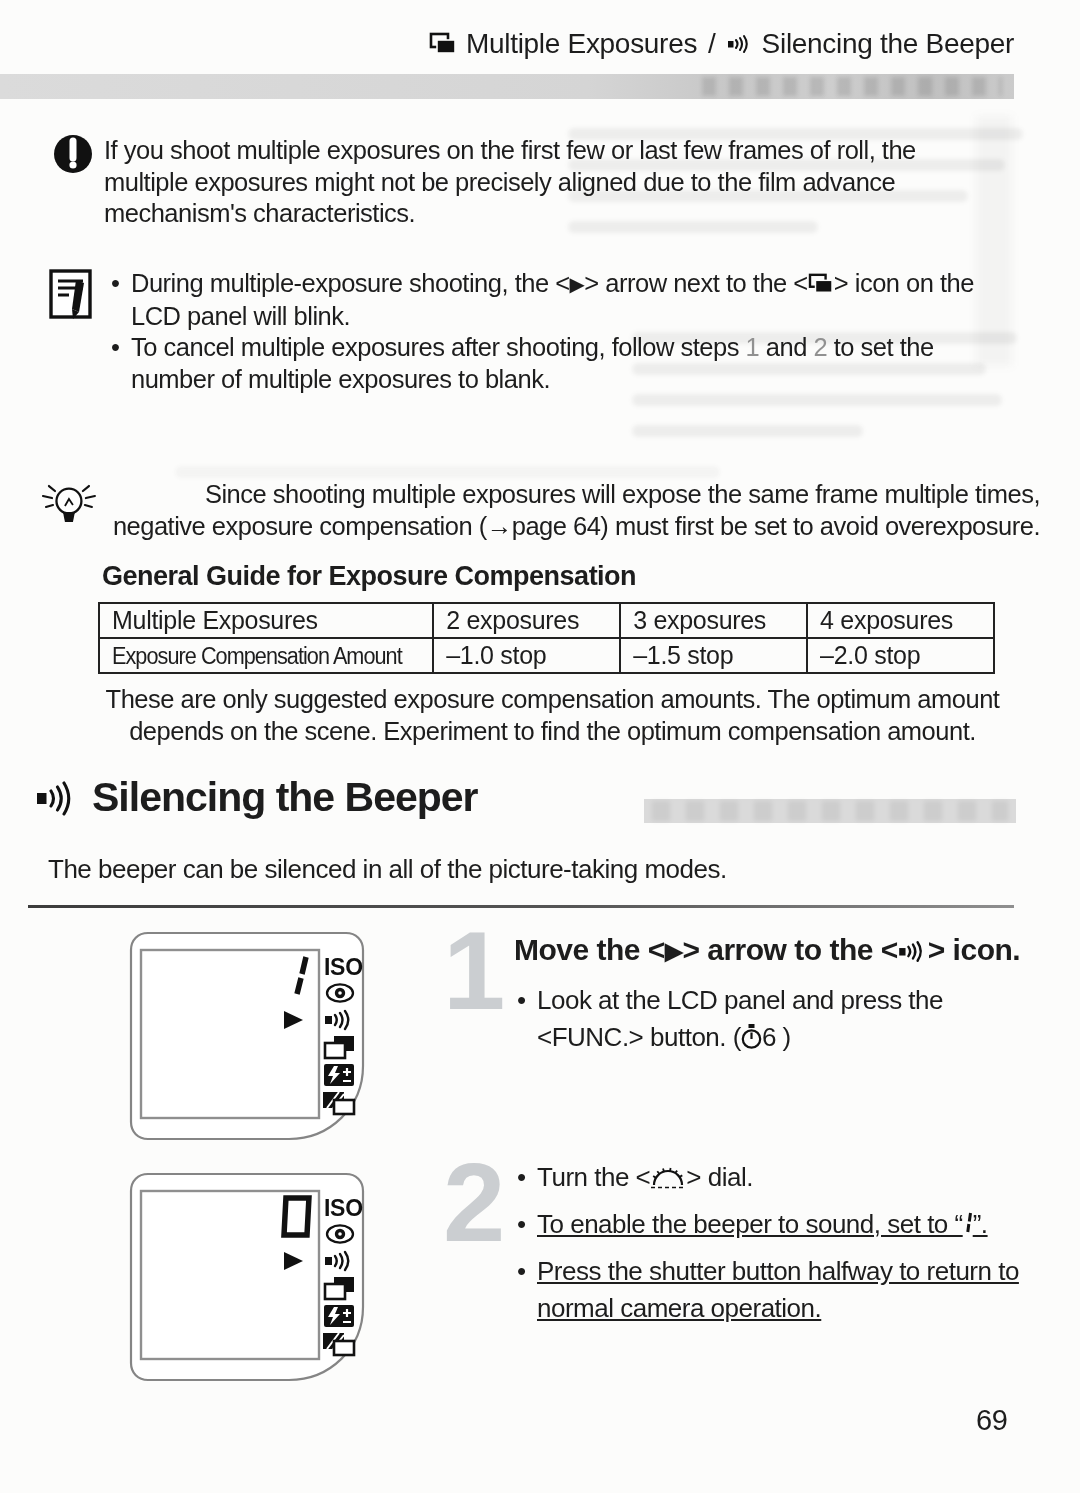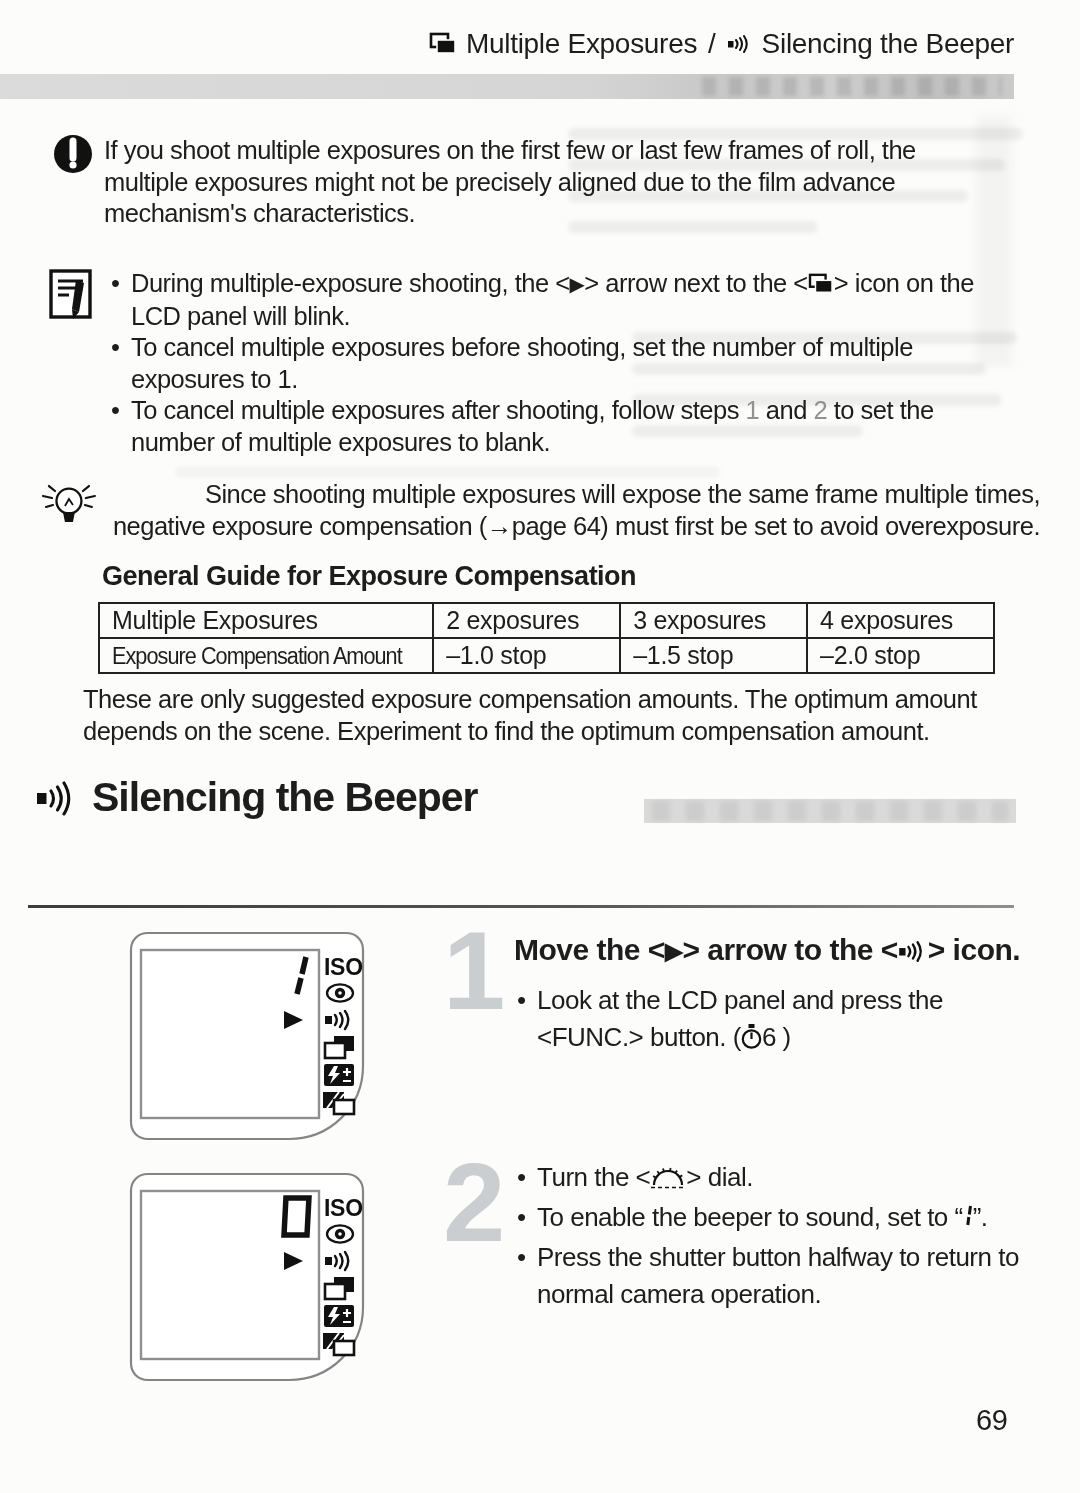--- a/index.html
+++ b/index.html
@@ -30,21 +30,21 @@
   .tip-sec .body-text{width:935px;margin-top:4px;}
   .step-ref{color:#919191;}
 
   
   .guide-h{position:absolute;top:561px;left:102px;font-size:27px;font-weight:bold;margin:0;letter-spacing:-0.5px;}
   .gtable{position:absolute;top:602px;left:98px;width:897px;border-collapse:collapse;}
   .gtable td{border:2.5px solid #222;font-size:25px;padding:2px 12px;height:33px;}
   .gtable .c0{width:36.5%;text-align:left;}
   .gtable .cN{width:21%;}
   .cond{display:inline-block;font-size:23px;letter-spacing:-1px;transform:scaleX(.94);transform-origin:left;white-space:nowrap;}
-  .guide-note{position:absolute;top:684px;left:83px;width:905px;}
+  .guide-note{position:absolute;top:684px;left:100px;width:905px;text-align:center;}
 
   
   .section-head{position:absolute;top:774px;left:36px;display:flex;align-items:center;gap:12px;}
   .section-title{font-size:41px;font-weight:bold;margin:0;letter-spacing:-1px;}
   .titlebar{position:absolute;top:799px;left:644px;width:372px;height:24px;background:#dadada;}
   .titlebar::after{content:"";position:absolute;left:8px;top:2px;right:8px;bottom:2px;
           background:repeating-linear-gradient(90deg,rgba(0,0,0,.06) 0 18px,rgba(0,0,0,0) 18px 34px);filter:blur(2px);}
   .intro{position:absolute;top:854px;left:48px;font-size:26px;letter-spacing:-0.5px;}
   .rule{position:absolute;top:905px;left:28px;width:986px;height:3px;
         background:linear-gradient(90deg,#3c3c3c,#555 55%,#8f8f8f);}
@@ -55,21 +55,21 @@
   .panel2{top:1171px;}
 
   
   .step{position:absolute;left:443px;display:flex;gap:7px;}
   .step1{top:919px;}
   .step2{top:1151px;}
   .stepnum{font-size:112px;font-weight:bold;color:#cbced1;line-height:.92;flex:0 0 64px;letter-spacing:0;}
   .stepbody{padding-top:8px;width:515px;}
   .steptitle{font-size:30px;font-weight:bold;line-height:46px;margin:0 0 8px 0;letter-spacing:-0.5px;}
   .stepbody .bullet{font-size:26px;line-height:37px;letter-spacing:-0.5px;}
-  .stepbody .bullet + .bullet{margin-top:3px;}
+  .stepbody .bullet + .bullet{margin-top:10px;text-decoration:underline;}
 
   .arrow-glyph{font-size:.78em;vertical-align:1px;}
   .iv{vertical-align:-3px;}
   .iv2{vertical-align:-4px;}
 
   .pageno{position:absolute;top:1404px;left:976px;font-size:29px;}
 
   
   .ghost{position:absolute;filter:blur(2.2px);pointer-events:none;}
   .gl{background:rgba(60,60,60,.075);height:12px;border-radius:6px;margin-bottom:19px;}
@@ -129,21 +129,20 @@
       <polygon points="28,12 36,15 31,44 24,41" fill="#111"></polygon>
       <polygon points="24,41 31,44 25,51" fill="#111"></polygon>
     </svg>
     <div class="notes-list body-text">
       <div class="bullet">
         <span>During multiple-exposure shooting, the &lt;</span><span class="arrow-glyph">▶</span><span>&gt; arrow next to the &lt;</span><svg class="iv" width="26" height="22" viewBox="0 0 28 24">
             <rect x="2" y="2" width="17" height="13" fill="none" stroke="#111" stroke-width="2.6"></rect>
             <rect x="8" y="8" width="18" height="13" fill="#111" stroke="#fcfcfb" stroke-width="1.6"></rect>
           </svg><span>&gt; icon on the LCD panel will blink.</span>
       </div>
-      <div class="bullet">To cancel multiple exposures before shooting, set the number of multiple exposures to 1.</div>
       <div class="bullet">
         <span>To cancel multiple exposures after shooting, follow steps </span><span class="step-ref">1</span><span> and </span><span class="step-ref">2</span><span> to set the number of multiple exposures to blank.</span>
       </div>
     </div>
   </section>
 
   <section class="tip-sec">
     <svg width="58" height="54" viewBox="0 0 58 54">
       <path d="M3 17 L12 19 M6 28 L13 26 M9 7 L15 12 M55 17 L46 19 M52 28 L45 26 M49 7 L43 12" stroke="#111" stroke-width="2.2" stroke-linecap="round"></path>
       <circle cx="29" cy="22" r="12.5" fill="#fff" stroke="#111" stroke-width="2.3"></circle>
@@ -173,20 +172,21 @@
   <p class="guide-note body-text" style="margin:0;">These are only suggested exposure compensation amounts. The optimum amount depends on the scene. Experiment to find the optimum compensation amount.</p>
 
   <div class="section-head">
     <svg width="44" height="36" viewBox="0 0 44 36">
       <rect x="1" y="13" width="9.5" height="11" fill="#111"></rect>
       <path d="M15 11 Q20 18.5 15 26 M21.5 7 Q29 18.5 21.5 30 M28 3 Q37.5 18.5 28 34" fill="none" stroke="#111" stroke-width="3.1" stroke-linecap="round"></path>
     </svg>
     <h1 class="section-title">Silencing the Beeper</h1>
   </div>
   <div class="titlebar"></div>
+  <p class="intro" style="margin:0;">The beeper can be silenced in all of the picture-taking modes.</p>
   <div class="rule"></div>
 
   <svg class="panel panel1" width="238" height="212" viewBox="0 0 238 212">
     <path d="M20 3 H218 C228 3 235 10 235 20 V136 C235 177 202 209 161 209 H20 C10 209 3 202 3 192 V20 C3 10 10 3 20 3 Z" fill="#fff" stroke="#858585" stroke-width="2.2"></path>
     <rect x="13" y="20" width="178" height="168" fill="#fff" stroke="#8f8f8f" stroke-width="2.4"></rect>
     <g>
       <path d="M178 27 L174 44 M173 48 L169 64" stroke="#111" stroke-width="5.5"></path>
     </g>
     <text x="196" y="45" font-size="23" font-weight="bold" fill="#111">ISO</text>
     <g transform="translate(197,52)">

